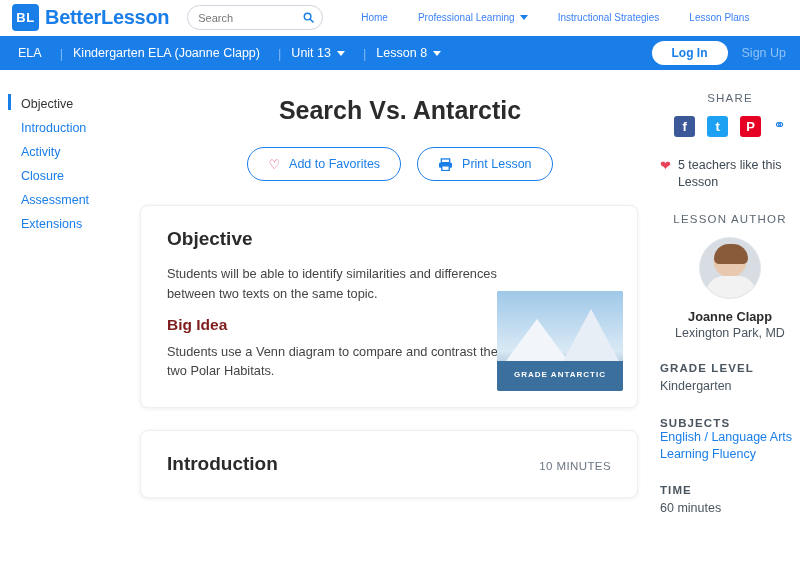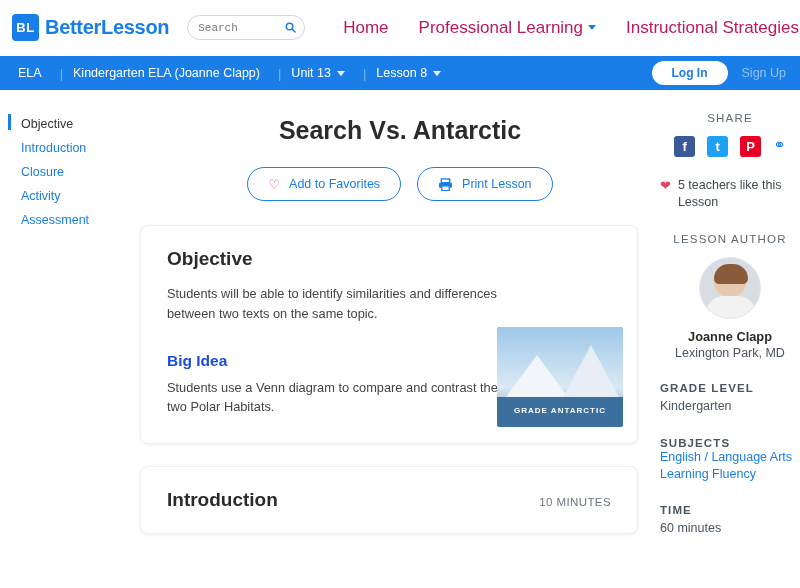--- a/index.html
+++ b/index.html
@@ -8,46 +8,46 @@
     width: 800px; height: 588px;
     overflow: hidden;
     font-family: "Liberation Sans", sans-serif;
     background: #ffffff;
     color: #333;
   }
   .page { position: relative; width: 800px; height: 588px; background:#fff; }
 
   
   .topnav {
-    height: 56px; background: #ffffff; display: flex; align-items: center;
+    height: 36px; background: #ffffff; display: flex; align-items: center;
     padding: 0 12px; border-bottom: 1px solid #ffffff;
   }
   .logo-wrap { display:flex; align-items:center; gap:6px; }
   .logo-mark {
     width: 27px; height: 27px; border-radius: 4px; background:#1a7ee8;
     color:#fff; font-weight:bold; font-size:13px; display:flex;
     align-items:center; justify-content:center; letter-spacing:0.5px;
   }
   .logo-text { color:#1a7ee8; font-size:20px; font-weight:bold; letter-spacing:-0.3px; }
   .search-box {
     margin-left: 18px; width: 136px; height: 25px; border:1px solid #cfd6dd;
     border-radius: 14px; display:flex; align-items:center; padding: 0 8px;
     position: relative; background:#fff;
   }
   .search-box input {
     border:none; outline:none; font-size:11px; width: 100px; color:#555;
-    font-family:Liberation Mono, monospace; background:transparent;
+    font-family:Liberation Sans, sans-serif; background:transparent;
   }
   .search-ico { position:absolute; right:8px; width:11px; height:11px; }
   .search-ico circle { fill:none; stroke:#1a7ee8; stroke-width:1.6; }
   .search-ico line { stroke:#1a7ee8; stroke-width:1.6; stroke-linecap:round; }
 
   .nav-links { margin-left: 38px; display:flex; align-items:center; gap:30px; }
   .nav-link {
-    font-size: 17px; color:#be185d; display:flex; align-items:center; gap:5px;
+    font-size: 10px; color:#3b82f6; display:flex; align-items:center; gap:5px;
     cursor:pointer; white-space:nowrap;
   }
   .caret { width:0;height:0;border-left:4px solid transparent;border-right:4px solid transparent;border-top:5px solid #1a7ee8; }
 
   
   .bluebar {
     height: 34px; background:#1a7ee8; display:flex; align-items:center;
     padding: 0 18px; color:#fff; font-size:12.5px; position:relative;
   }
   .crumb { display:flex; align-items:center; gap:6px; margin-right: 8px; white-space:nowrap; }
@@ -87,21 +87,21 @@
   }
   .heart-ico { color:#e8527a; font-size: 13px; }
   .printer-ico { width:15px; height:13px; }
 
   .card {
     margin: 24px 0 0 0; background:#fff; border:1px solid #eceff3; border-radius: 8px;
     box-shadow: 0 1px 4px rgba(0,0,0,0.07); padding: 22px 26px 26px 26px;
     position:relative; width: 498px;
   }
   .card h2 { font-size: 19px; margin: 0 0 14px 0; color:#2b2b2b; }
-  .card h3 { font-size: 15.5px; margin: 28px 0 8px 0; color:#1d4ed8; }
+  .card h3 { font-size: 15.5px; margin: 12px 0 8px 0; color:#7f1d1d; }
   .card p { font-size: 12.8px; line-height: 1.55; margin: 0; color:#444; max-width: 350px; }
   .thumb {
     position:absolute; right: 14px; bottom: 16px; width: 126px; height: 100px;
     border-radius: 3px; overflow:hidden; background:#2e6fae;
   }
   .thumb .sky { position:absolute; inset:0; background:linear-gradient(#9fc8e8,#d9e9f5 60%,#6f94b5); }
   .thumb .peak1 {
     position:absolute; left: 6px; bottom: 26px; width:0;height:0;
     border-left:34px solid transparent;border-right:34px solid transparent;border-bottom:46px solid #f2f6fa;
   }
@@ -214,23 +214,24 @@
     </div>
   </div>
 
   <div class="body-area">
 
     <div class="leftnav">
       <ul>
         <span class="active-bar"></span>
         <li class="active">Objective</li>
         <li>Introduction</li>
+        <li>Activity</li>
         <li>Closure</li>
-        <li>Activity</li>
         <li>Assessment</li>
+        <li>Extensions</li>
       </ul>
     </div>
 
     <div class="center">
       <h1 class="lesson-title">Search Vs. Antarctic</h1>
 
       <div class="action-row">
         <div class="pill">
           <span class="heart-ico">♡</span>
           <span>Add to Favorites</span>

